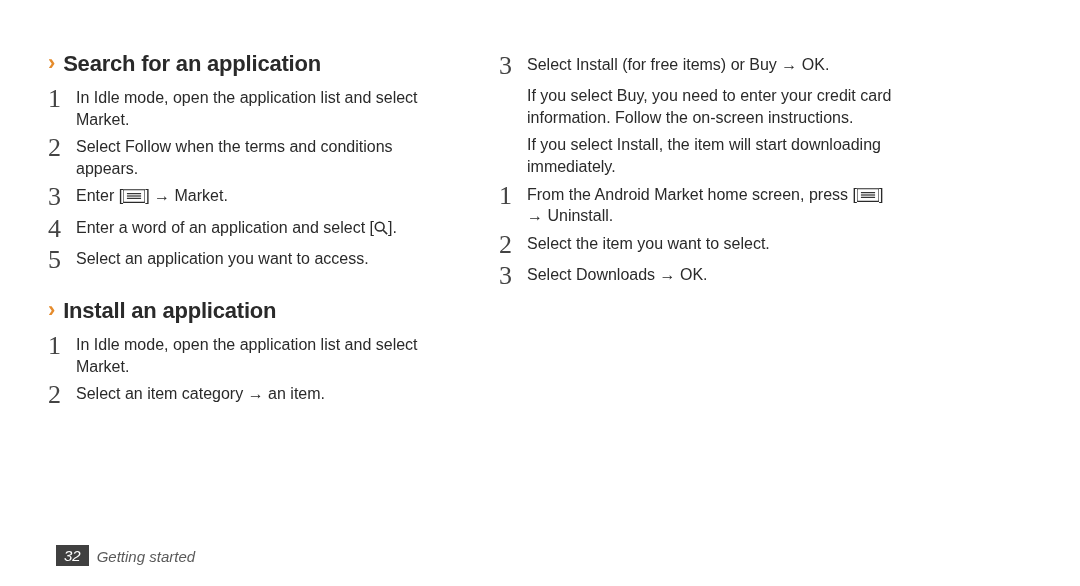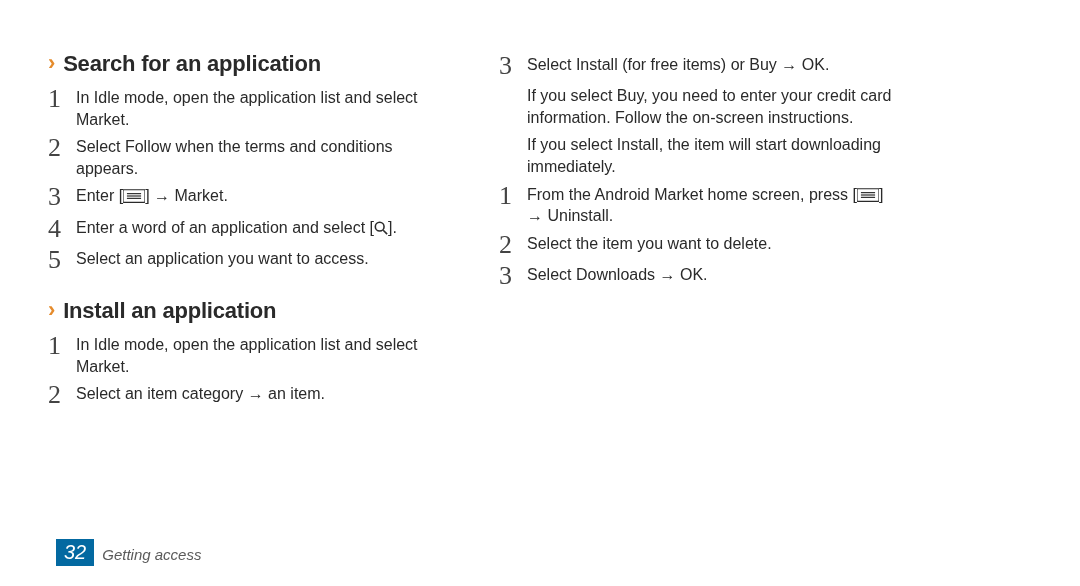--- a/index.html
+++ b/index.html
@@ -77,24 +77,24 @@
   .icon-menu svg, .icon-search svg {
     height: 14px;
   }
   .footer {
     position: absolute;
     left: 56px;
     bottom: 20px;
   }
   .pg-badge {
     display: inline-block;
-    background: #0369a1;
+    background: #404040;
     color: #fff;
     font-style: italic;
-    font-size: 20px;
+    font-size: 15px;
     padding: 2px 8px;
     margin-right: 8px;
   }
   .footer-text {
     font-style: italic;
     font-size: 15px;
     color: #5a5a5a;
     vertical-align: middle;
   }
 </style>
@@ -194,29 +194,29 @@
                 <rect x="0" y="0" width="28" height="16" fill="none" stroke="#2a2a2a" stroke-width="1.5" rx="1"></rect>
                 <line x1="5" y1="5" x2="23" y2="5" stroke="#2a2a2a" stroke-width="1.5"></line>
                 <line x1="5" y1="8" x2="23" y2="8" stroke="#2a2a2a" stroke-width="1.5"></line>
                 <line x1="5" y1="11" x2="23" y2="11" stroke="#2a2a2a" stroke-width="1.5"></line>
               </svg></span><span>] → </span><span class="b">Uninstall</span><span>.</span>
         </div>
       </div>
 
       <div class="step">
         <div class="step-num">2</div>
-        <div class="step-body">Select the item you want to delete.</div>
+        <div class="step-body">Select the item you want to select.</div>
       </div>
 
       <div class="step">
         <div class="step-num">3</div>
         <div class="step-body">
           <span>Select </span><span class="b">Downloads</span><span> → </span><span class="b">OK</span><span>.</span>
         </div>
       </div>
 
     </div>
   </div>
 
   <div class="footer">
-    <span class="pg-badge">32</span><span class="footer-text">Getting access</span>
+    <span class="pg-badge">32</span><span class="footer-text">Getting started</span>
   </div>
 </div>
 
 </body></html>

